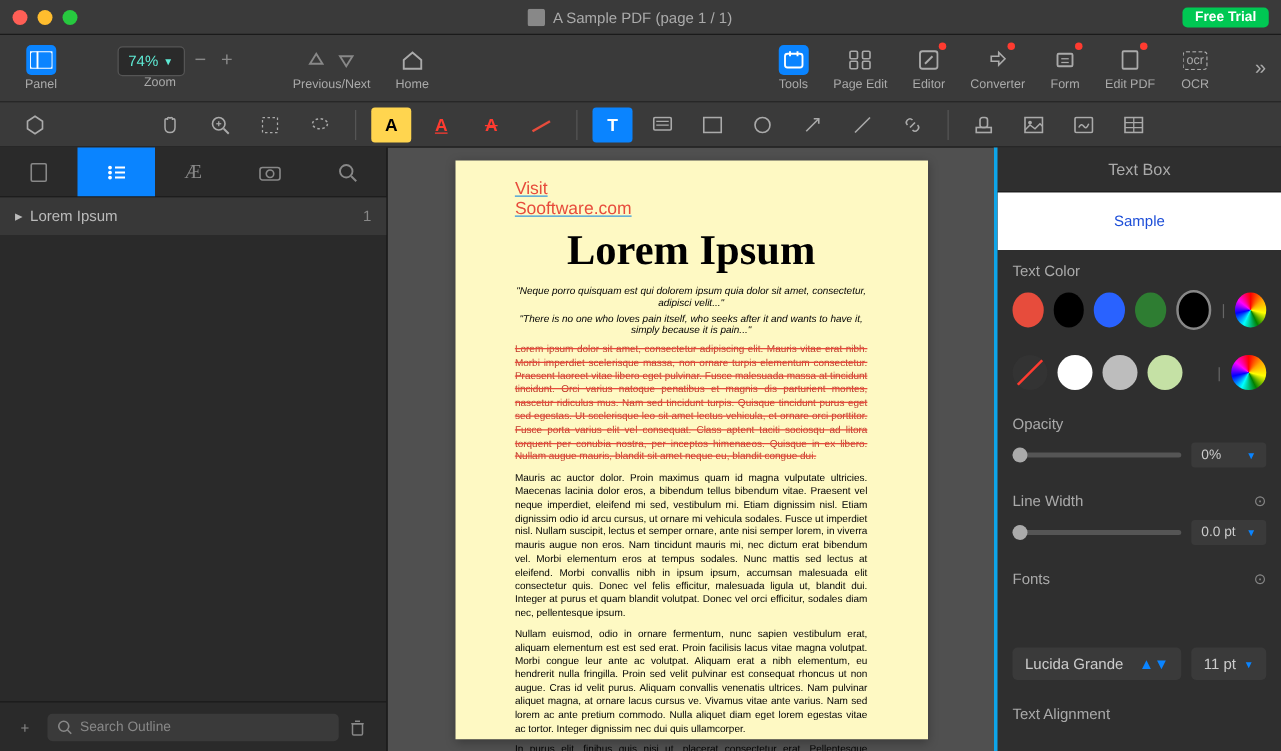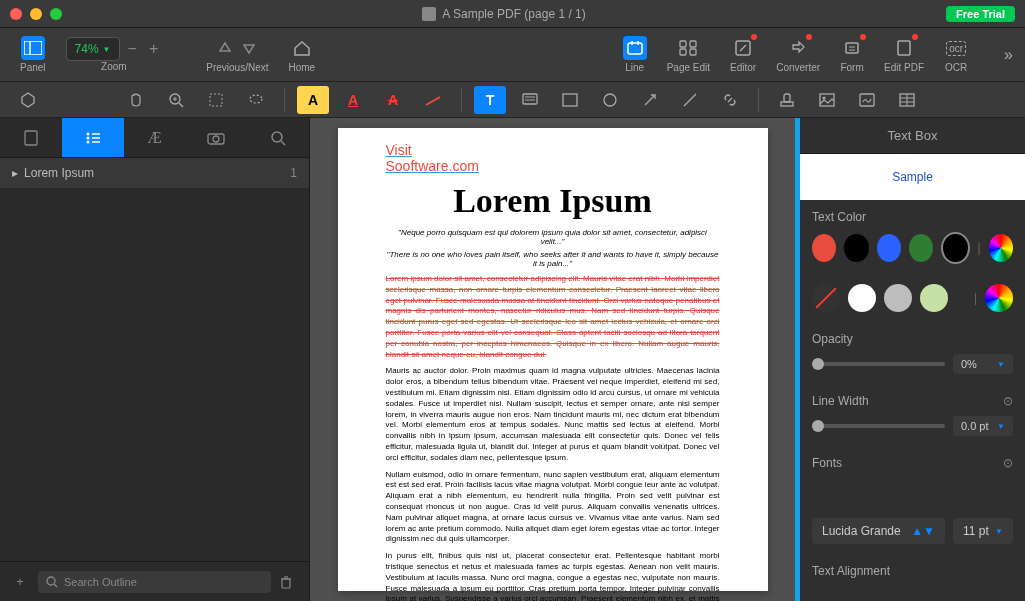--- a/index.html
+++ b/index.html
@@ -10,21 +10,21 @@
 .tl.red { background: #ff5f56; }
 .tl.yellow { background: #ffbd2e; }
 .tl.green { background: #27c93f; }
 .title-center { flex: 1; display: flex; justify-content: center; align-items: flex-start; gap: 6px; color: #aaa; }
 .free-trial { background: #00c853; color: #fff; padding: 2px 10px; border-radius: 4px; font-size: 11px; font-weight: bold; }
 .toolbar-main { height: 54px; background: #3a3a3a; display: flex; align-items: center; padding: 0 12px; border-bottom: 1px solid #222; gap: 4px; }
 .tool-item { display: flex; flex-direction: column; align-items: center; justify-content: center; padding: 4px 8px; color: #aaa; font-size: 10px; border-radius: 4px; min-width: 40px; }
 .tool-icon-box { width: 24px; height: 24px; display: flex; align-items: center; justify-content: center; margin-bottom: 2px; }
 .tool-item.active .tool-icon-box { background: #0a84ff; border-radius: 4px; color: #fff; }
 .zoom-box { display: flex; align-items: center; gap: 4px; }
-.zoom-input { background: #2a2a2a; color: #22c55e; border: 1px solid #555; border-radius: 4px; padding: 4px 8px; display: flex; align-items: center; gap: 4px; font-size: 12px; }
+.zoom-input { background: #2a2a2a; color: #5eead4; border: 1px solid #555; border-radius: 4px; padding: 4px 8px; display: flex; align-items: center; gap: 4px; font-size: 12px; margin-left: 28px; }
 .badge-dot { position: relative; }
 .badge-dot::after { content: ''; position: absolute; top: -2px; right: -2px; width: 6px; height: 6px; background: #ff3b30; border-radius: 50%; }
 .spacer-flex { flex: 1; }
 .toolbar-secondary { height: 36px; background: #3a3a3a; display: flex; align-items: center; padding: 0 12px; gap: 8px; border-bottom: 1px solid #222; }
 .sec-tool { width: 32px; height: 28px; display: flex; align-items: center; justify-content: center; color: #aaa; border-radius: 3px; }
 .sec-tool.active { background: #0a84ff; color: #fff; }
 .sec-tool.highlight { background: #ffd54f; color: #000; border-radius: 3px; }
 .sec-tool.red-a { color: #ff3b30; }
 .sec-tool.strike-a { color: #ff3b30; text-decoration: line-through; }
 .sec-divider { width: 1px; height: 24px; background: #555; margin: 0 4px; }
@@ -34,27 +34,27 @@
 .side-tab { flex: 1; display: flex; align-items: center; justify-content: center; color: #888; }
 .side-tab.active { background: #0a84ff; color: #fff; }
 .outline-list { flex: 1; }
 .outline-item { display: flex; align-items: center; padding: 8px 12px; background: #383838; color: #bbb; }
 .outline-item .page-num { margin-left: auto; color: #888; }
 .outline-item .chevron { margin-right: 6px; }
 .sidebar-footer { height: 40px; display: flex; align-items: center; padding: 0 10px; border-top: 1px solid #1a1a1a; gap: 8px; }
 .search-outline { flex: 1; background: #3a3a3a; border-radius: 4px; padding: 5px 8px; color: #888; display: flex; align-items: center; gap: 6px; font-size: 11px; }
 .plus-icon, .trash-icon { width: 20px; color: #888; text-align: center; }
 .doc-view { flex: 1; background: #505050; overflow: auto; display: flex; justify-content: center; padding: 10px 0; }
-.doc-page { width: 430px; background: #ffffff; box-shadow: 0 2px 8px rgba(0,0,0,0.3); padding: 14px 48px; font-family: Georgia, serif; color: #000; }
+.doc-page { width: 378px; background: #fef9c3; box-shadow: 0 2px 8px rgba(0,0,0,0.3); padding: 14px 48px; font-family: Georgia, serif; color: #000; }
 .doc-link { color: #e74c3c; font-size: 14px; text-decoration: underline; text-decoration-color: #3498db; }
 .doc-title { font-size: 34px; text-align: center; font-family: Georgia, 'Times New Roman', serif; margin: 8px 0; }
 .doc-quote { text-align: center; font-style: italic; font-size: 8px; margin-bottom: 4px; }
 .doc-para { font-size: 8px; text-align: justify; margin: 6px 0; line-height: 1.35; }
 .strike-red { color: #c0392b; text-decoration: line-through; text-decoration-color: #e74c3c; }
-.sidebar-right { width: 230px; background: #2f2f2f; border-left: 5px solid #0ea5e9; overflow-y: auto; }
+.sidebar-right { width: 230px; background: #2f2f2f; border-left: 3px solid #0ea5e9; overflow-y: auto; }
 .right-header { text-align: center; padding: 10px; color: #aaa; font-size: 13px; border-bottom: 1px solid #1a1a1a; }
 .sample-box { background: #fff; color: #1d4ed8; text-align: center; padding: 16px; margin: 0; }
 .prop-section { padding: 10px 12px; }
 .prop-label { color: #aaa; margin-bottom: 8px; display: flex; justify-content: space-between; align-items: center; font-size: 12px; }
 .color-row { display: flex; gap: 8px; align-items: center; }
 .color-swatch { width: 28px; height: 28px; border-radius: 50%; cursor: pointer; }
 .color-swatch.ring { border: 2px solid #888; }
 .rainbow-circle { width: 28px; height: 28px; border-radius: 50%; background: conic-gradient(red,orange,yellow,green,cyan,blue,magenta,red); }
 .slash-circle { width: 28px; height: 28px; border-radius: 50%; background: #333; position: relative; overflow: hidden; }
 .slash-circle::after { content: ''; position: absolute; width: 2px; height: 100%; background: #ff3b30; left: 50%; transform: translateX(-50%) rotate(45deg); }
@@ -131,21 +131,21 @@
   </div>
   <div class="spacer-flex"></div>
   <div class="tool-item active">
     <div class="tool-icon-box">
         <svg width="18" height="16">
           <rect x="2" y="3" width="14" height="11" rx="2" fill="none" stroke="#fff" stroke-width="1.5"></rect>
           <line x1="6" y1="1" x2="6" y2="5" stroke="#fff" stroke-width="1.5"></line>
           <line x1="12" y1="1" x2="12" y2="5" stroke="#fff" stroke-width="1.5"></line>
         </svg>
       </div>
-    <span>Line</span>
+    <span>Tools</span>
   </div>
   <div class="tool-item">
     <div class="tool-icon-box">
         <svg width="18" height="16">
           <rect x="1" y="1" width="6" height="6" rx="1" fill="none" stroke="#aaa" stroke-width="1.3"></rect>
           <rect x="11" y="1" width="6" height="6" rx="1" fill="none" stroke="#aaa" stroke-width="1.3"></rect>
           <rect x="1" y="9" width="6" height="6" rx="1" fill="none" stroke="#aaa" stroke-width="1.3"></rect>
           <rect x="11" y="9" width="6" height="6" rx="1" fill="none" stroke="#aaa" stroke-width="1.3"></rect>
         </svg>
       </div>

